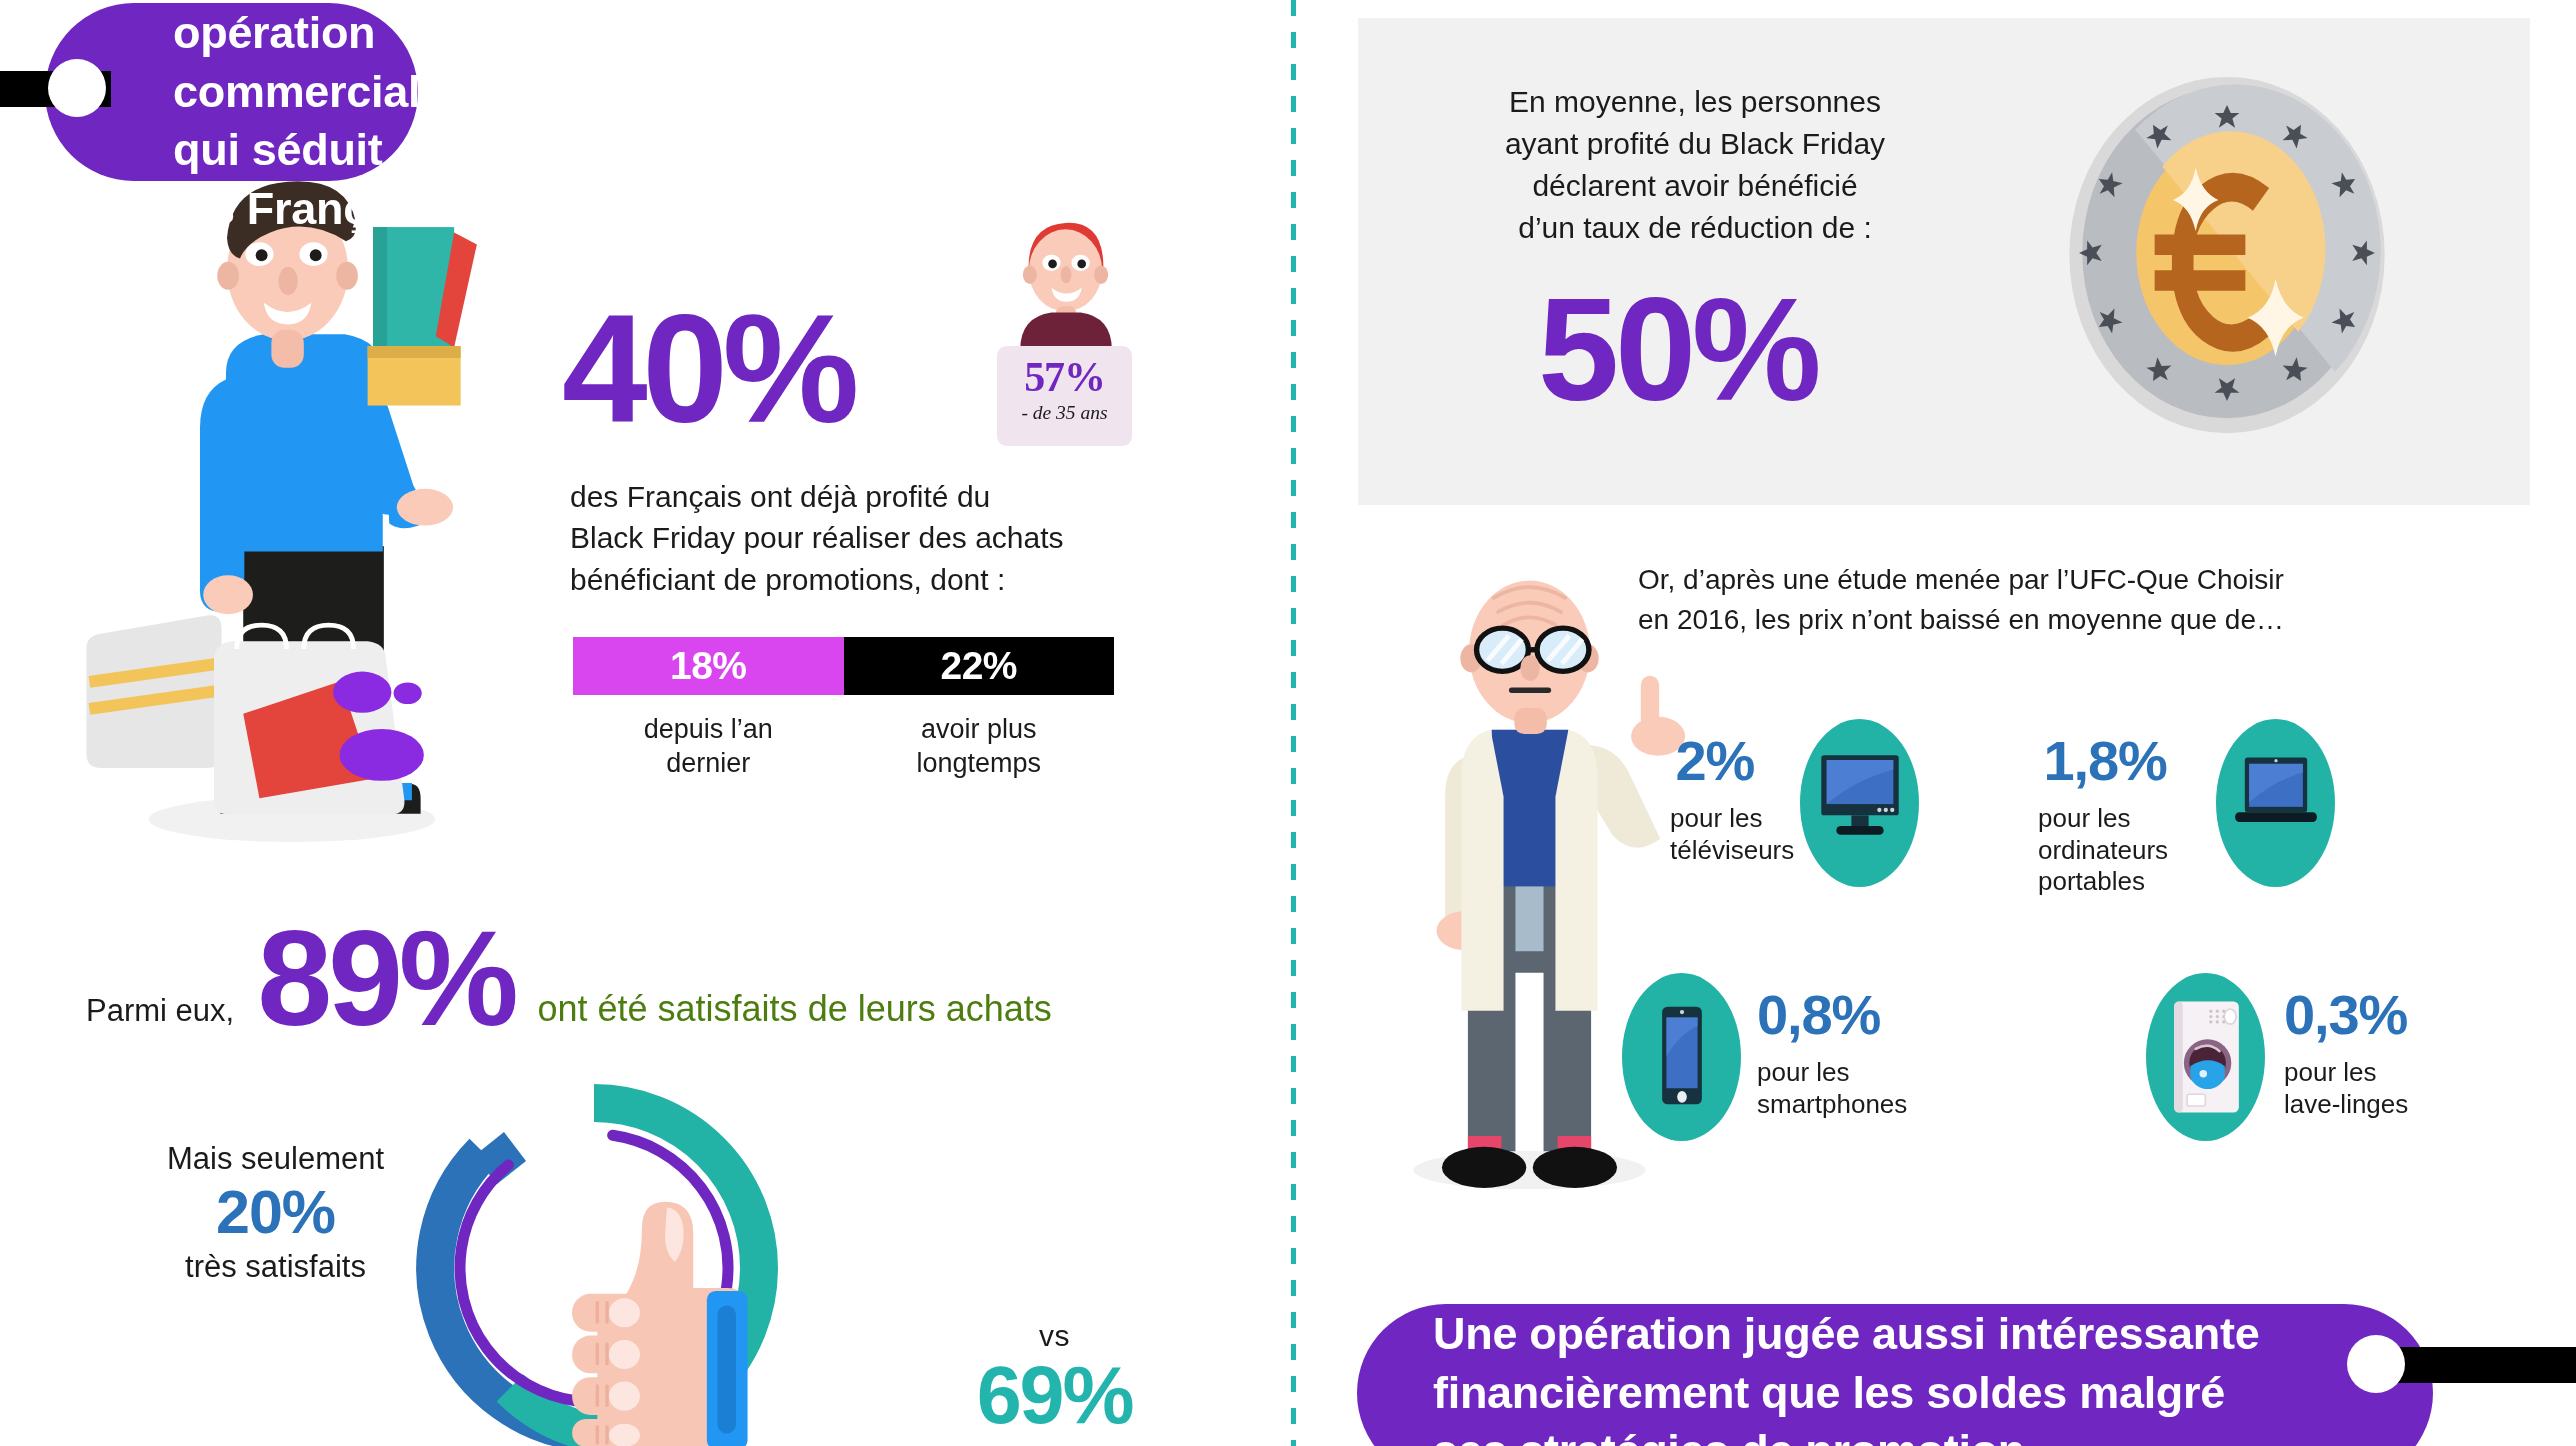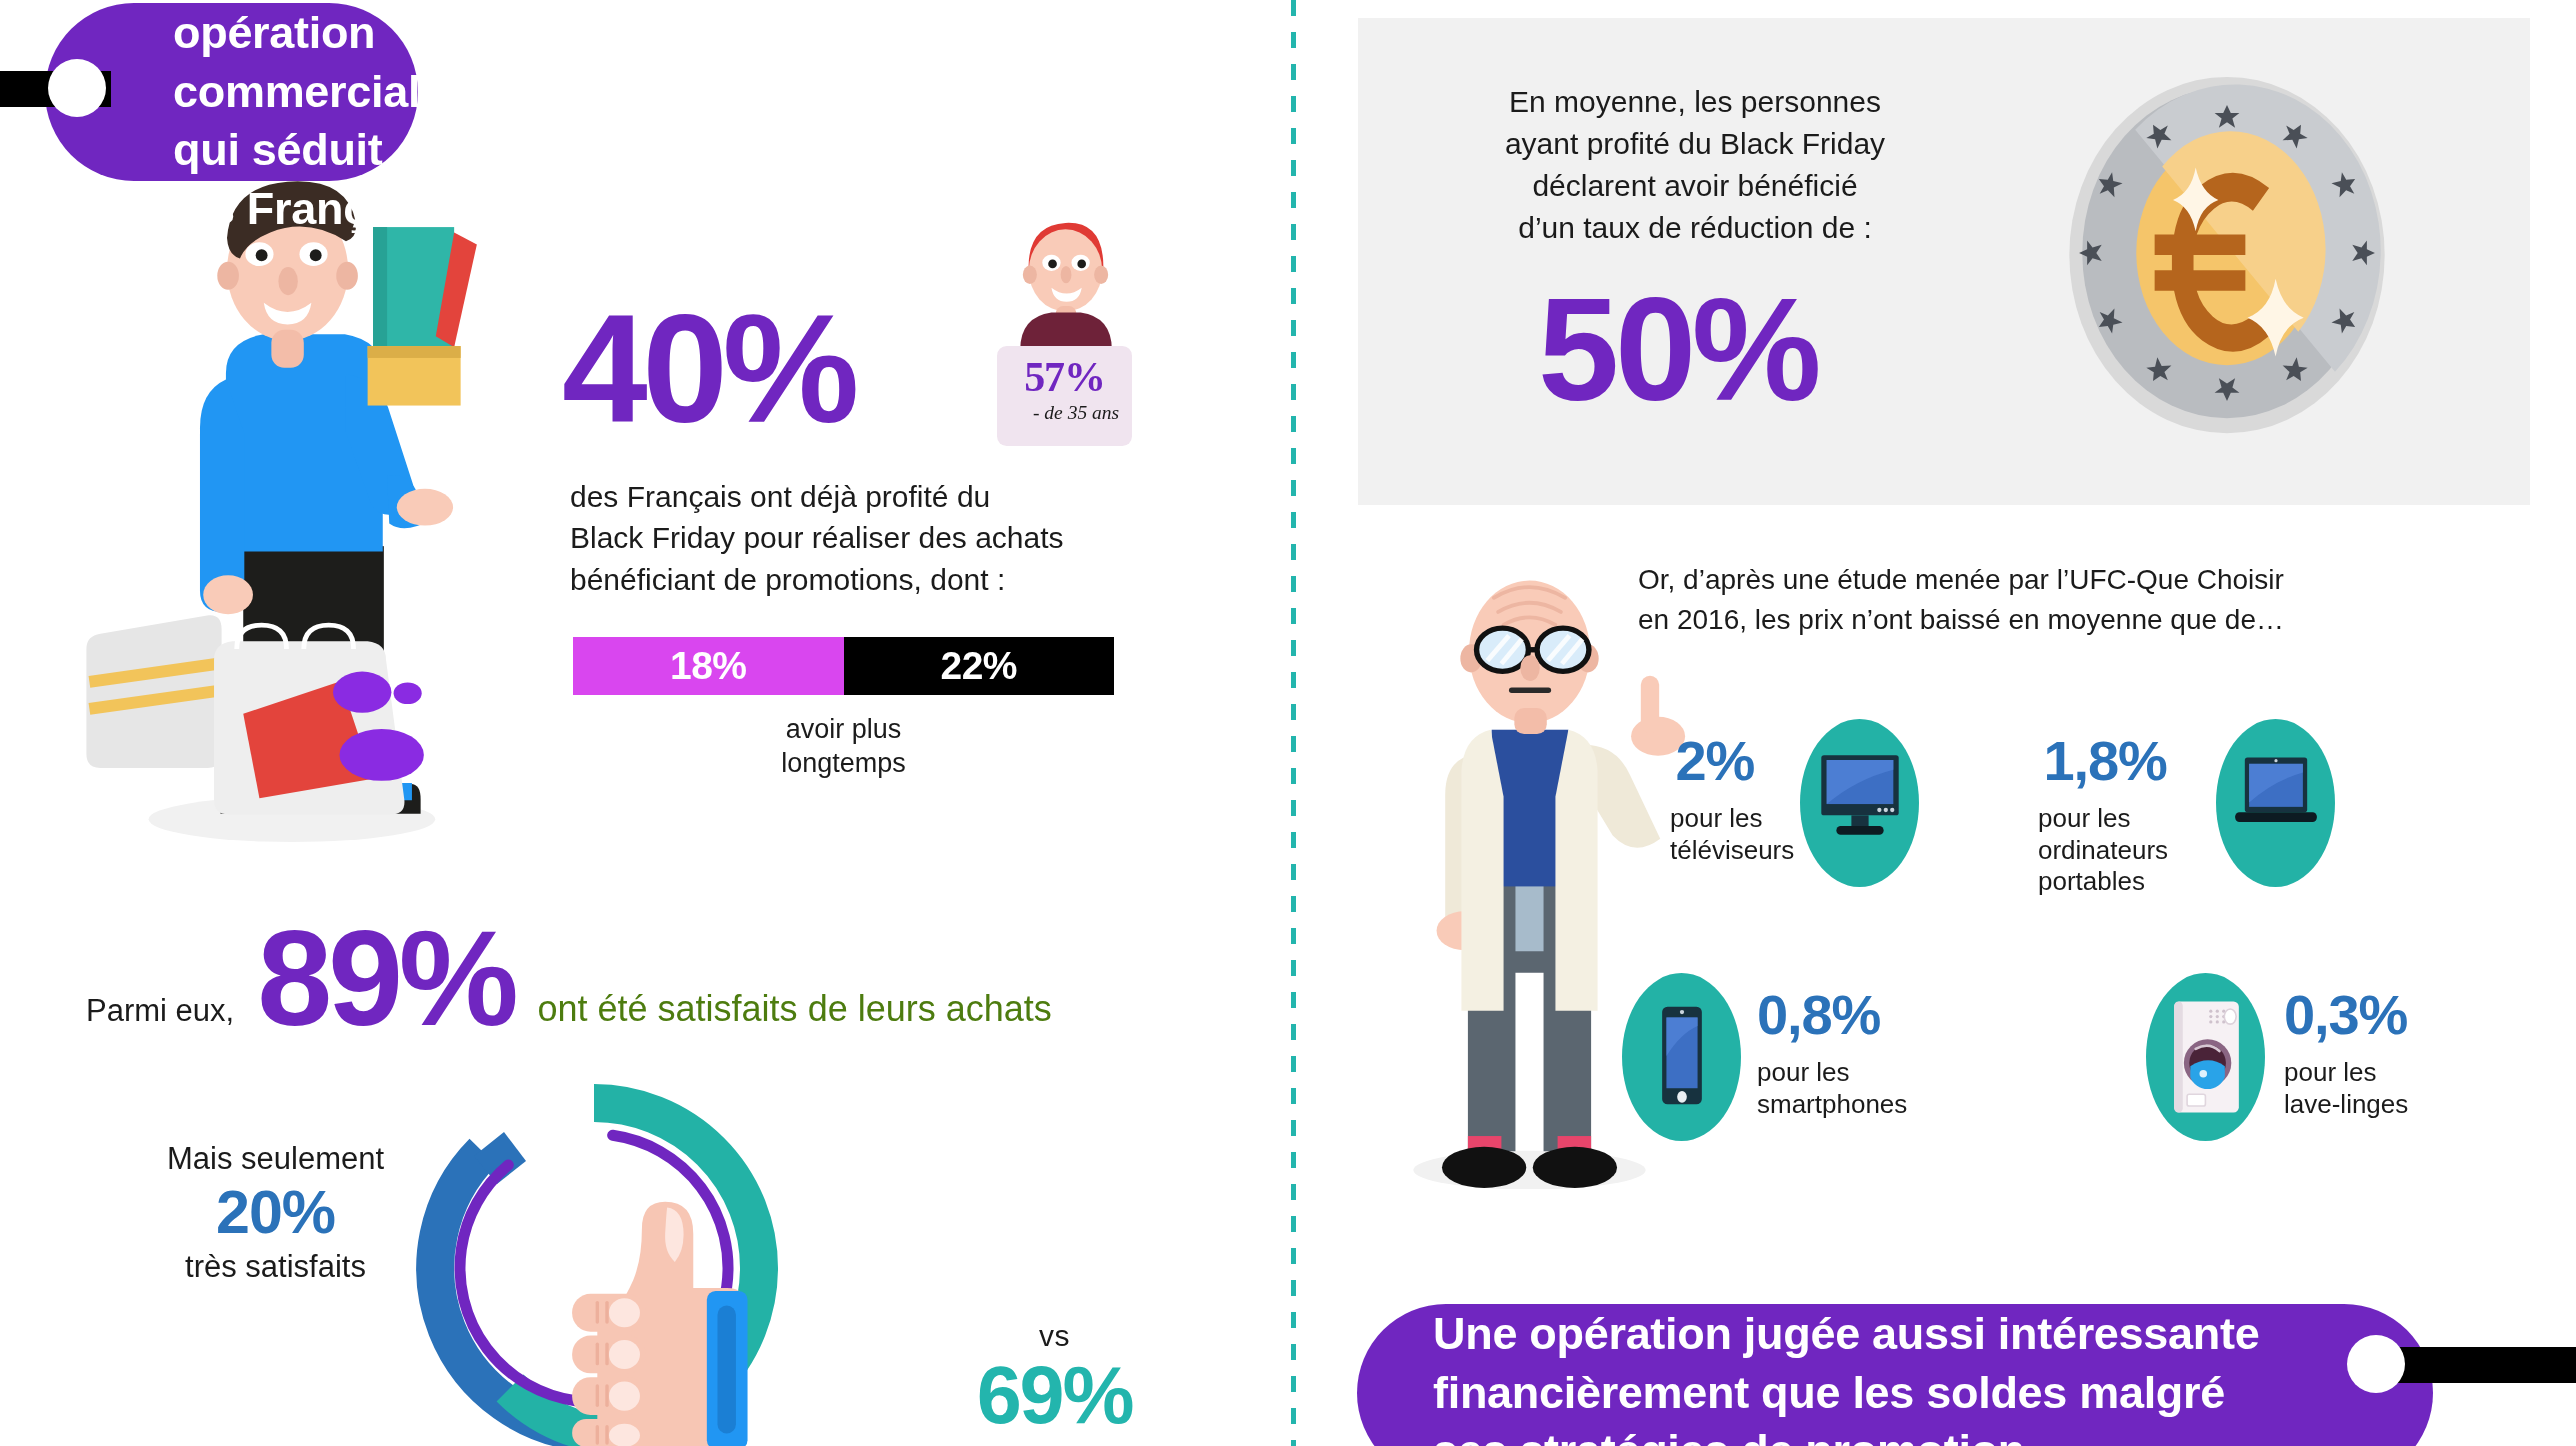--- a/index.html
+++ b/index.html
@@ -76,23 +76,22 @@
   
   #card57{
     left:997px;top:346px;width:135px;height:100px;
     background:#f0e4ef;border-radius:9.7px;z-index:3;font-family:Liberation Serif, serif;
   }
   #card57 .p57{
     text-align:center;color:#7026c0;font-size:42px;font-weight:800;
     line-height:1;padding-top:9.7px;letter-spacing:-1.1px;
   }
   #card57 .sub57{
-    text-align:left;color:#1b1b1b;font-size:19.5px;font-style:italic;
+    text-align:center;color:#1b1b1b;font-size:19.5px;font-style:italic;
     padding-top:4.3px;
-    padding-left:36px;
   }
 
   
   #splitbar{left:573px;top:637px;width:541px;height:58px;display:flex;}
   #splitbar .seg{flex:1;display:flex;align-items:center;justify-content:center;}
   #splitbar .seg.purple{background:#d946ef;}
   #splitbar .seg.black{background:#000000;}
   #splitbar .seg span{color:#fff;font-size:39px;font-weight:800;letter-spacing:-0.5px;}
   #splitlabels{left:573px;top:713px;width:541px;display:flex;}
   #splitlabels div{
@@ -248,20 +247,22 @@
 
   <div class="abs" id="splitbar">
     <div class="seg purple">
       <span>18%</span>
     </div>
     <div class="seg black">
       <span>22%</span>
     </div>
   </div>
   <div class="abs" id="splitlabels">
+    <div>depuis l’an
+dernier</div>
     <div>avoir plus
 longtemps</div>
   </div>
 
   <div class="abs" id="line89">
     <span class="pre">Parmi eux,</span>
     <span class="big">89%</span>
     <span class="post">ont été satisfaits de leurs achats</span>
   </div>
 

